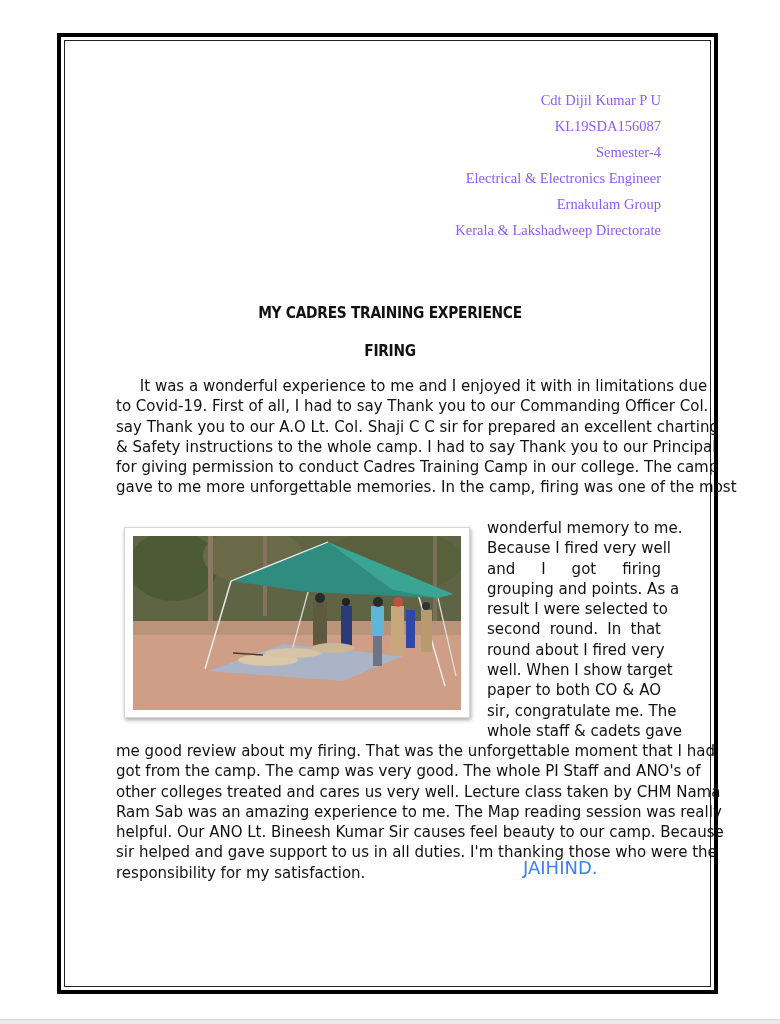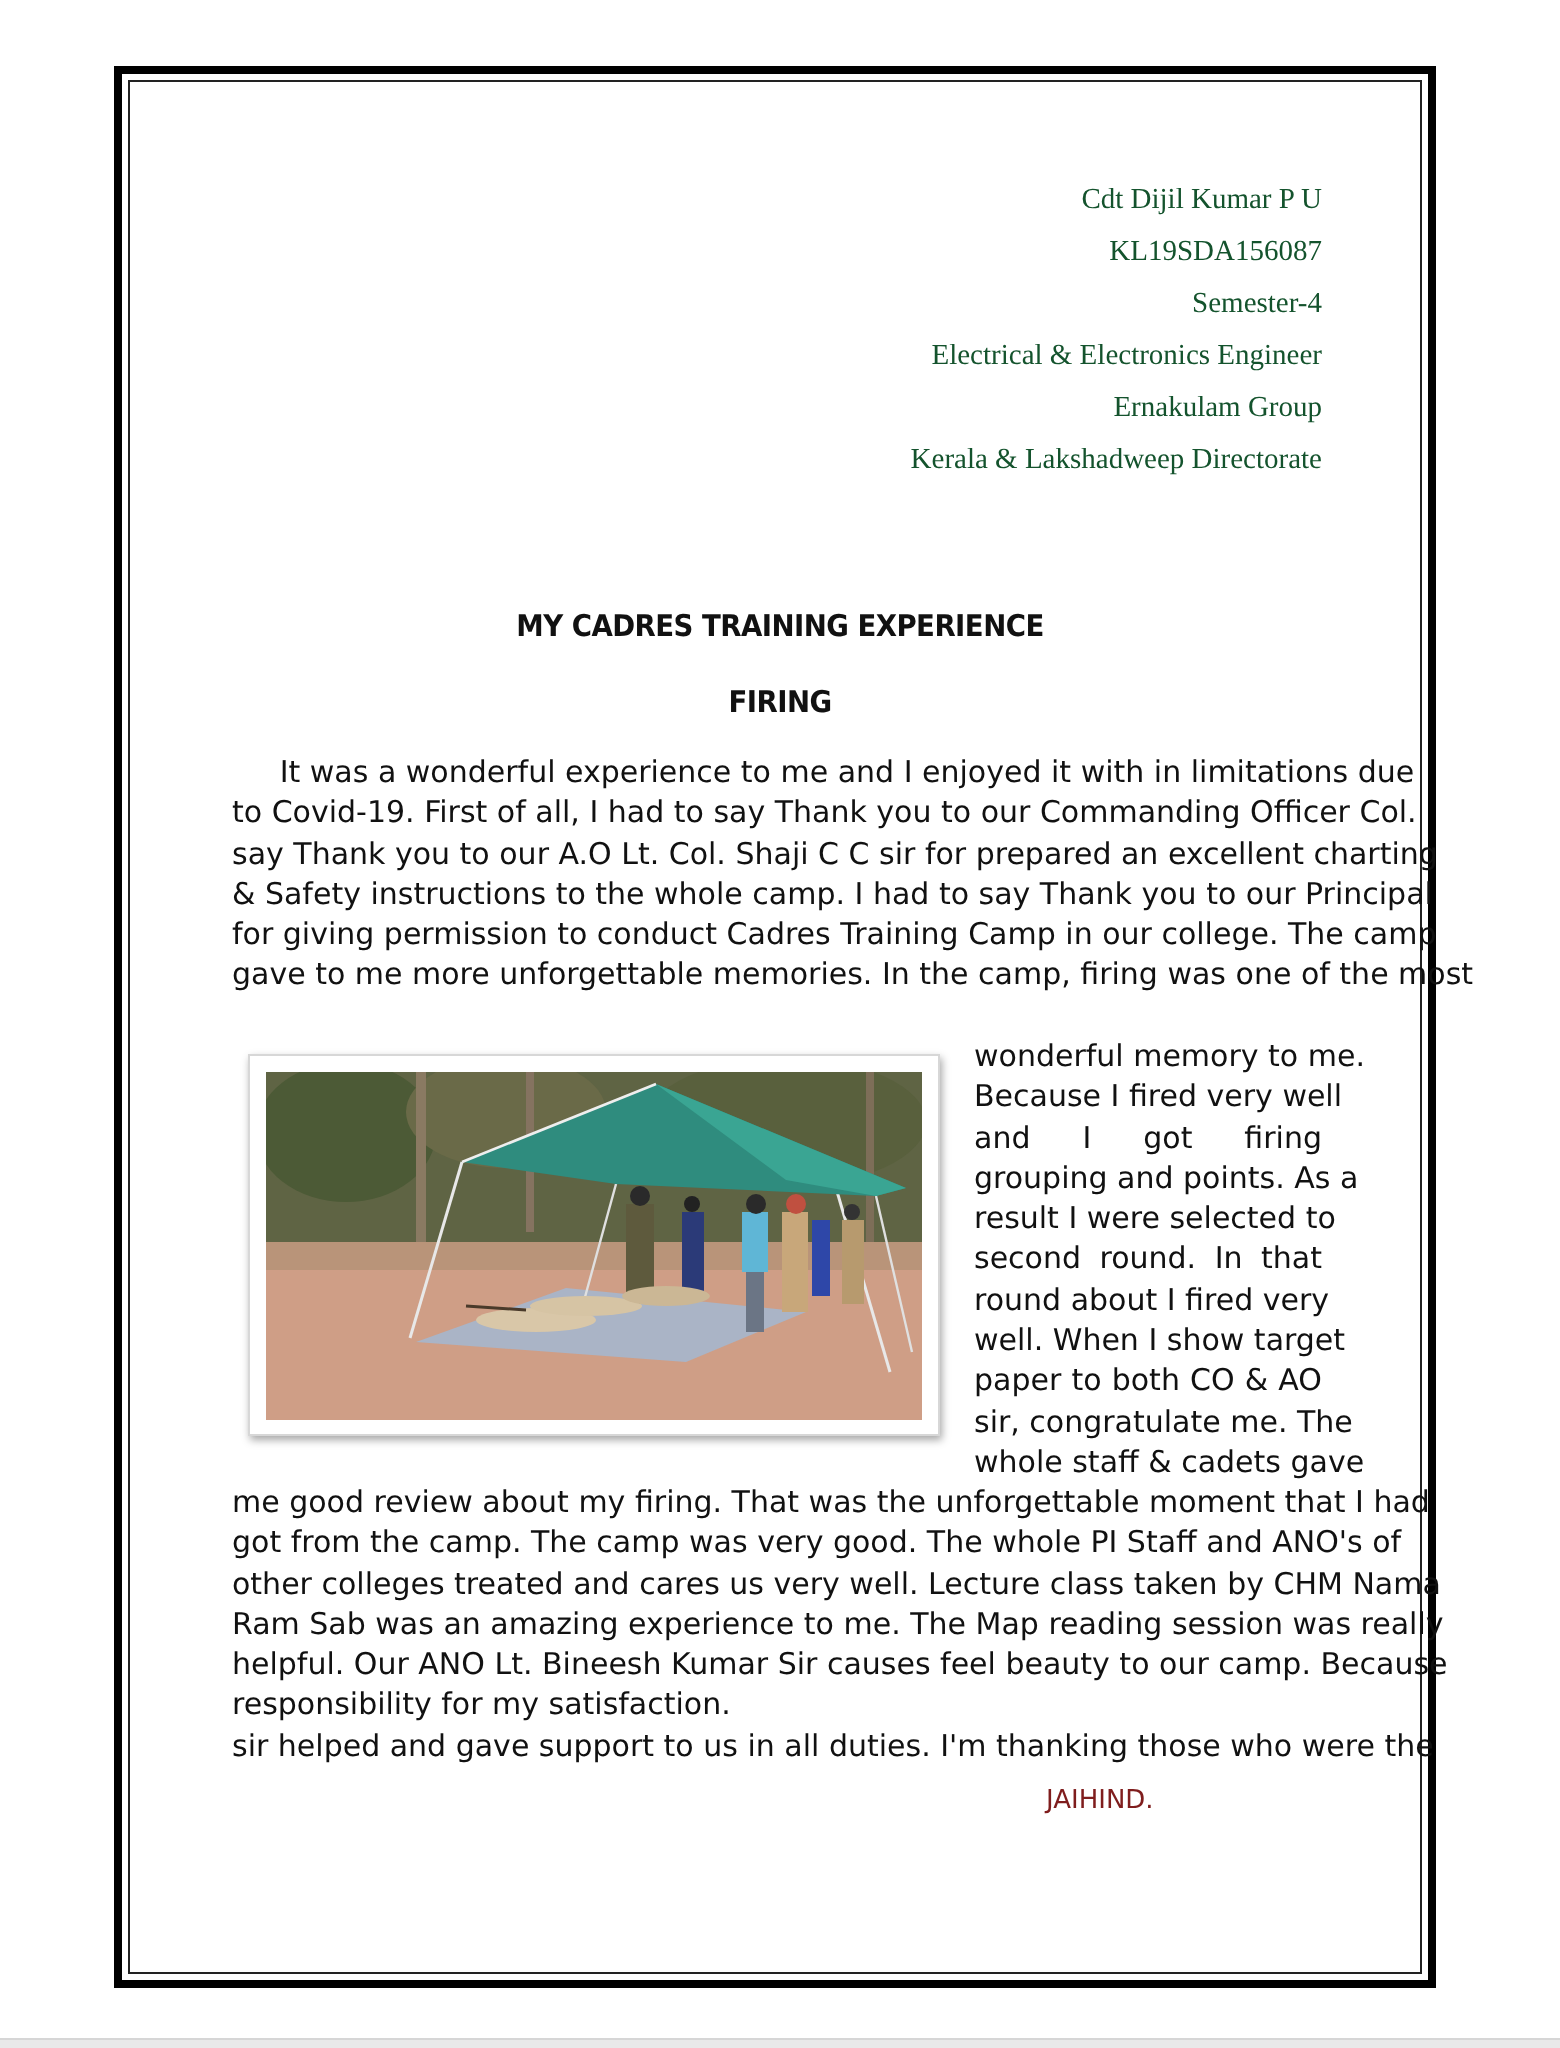--- a/index.html
+++ b/index.html
@@ -15,21 +15,21 @@
     .frame-outer {
       position: absolute; left: 57px; top: 33px; width: 653px; height: 953px;
       border: 4px solid #000;
     }
     .frame-inner {
       position: absolute; left: 3px; top: 3px; right: 3px; bottom: 3px;
       border: 1px solid #222;
     }
     .header {
       position: absolute; right: 119px; top: 89px; text-align: right;
-      font-family: "Liberation Serif", serif; font-size: 14.5px; color: #14532d;
+      font-family: "Liberation Serif", serif; font-size: 14.5px; color: #8b5cf6;
     }
     .header div { height: 26.1px; line-height: 22px; white-space: nowrap; }
     .header sup { font-size: 9px; line-height: 0; vertical-align: 5px; }
     .title {
       position: absolute; left: 0; width: 780px; text-align: center;
       font-family: "DejaVu Sans", sans-serif; font-weight: bold;
       font-size: 15px; color: #111; letter-spacing: -0.3px;
       transform: scaleX(0.92);
     }
     .title.main { top: 304px; }
@@ -47,22 +47,22 @@
       background: #fff; box-sizing: border-box;
       border: 1px solid #d7d7d7;
       box-shadow: 1px 2px 4px rgba(0,0,0,0.35);
     }
     .photo {
       position: absolute; left: 8px; top: 8px; width: 328px; height: 174px;
       overflow: hidden;
       background: linear-gradient(to bottom, #6b6a4a 0%, #5d6040 30%, #807257 50%, #b89077 56%, #cfa088 70%, #d6a890 100%);
     }
     .jaihind {
-      position: absolute; left: 523px; top: 893px;
-      font-family: "DejaVu Sans", sans-serif; font-size: 13px; color: #7f1d1d;
+      position: absolute; left: 523px; top: 857px;
+      font-family: "DejaVu Sans", sans-serif; font-size: 18px; color: #3b82f6;
     }
   </style>
 </head>
 <body>
 
 <div class="bottom-bar"></div>
 
 <div class="frame-outer">
   <div class="frame-inner"></div>
 </div>
@@ -148,17 +148,17 @@
     </svg>
   </div>
 </div>
 
 <div class="body-text full" style="top:741px;">
   <div class="line justify">me good review about my firing.  That was the unforgettable moment that I had</div>
   <div class="line justify">got from the camp.  The camp was very good.  The whole PI Staff and ANO's of</div>
   <div class="line justify">other colleges treated and cares us very well.  Lecture class taken by CHM Nama</div>
   <div class="line justify">Ram Sab was an amazing experience to me.  The Map reading session was really</div>
   <div class="line justify">helpful.  Our ANO Lt. Bineesh Kumar Sir causes feel beauty to our camp.  Because</div>
+  <div class="line justify">sir helped and gave support to us in all duties.  I'm thanking those who were the</div>
   <div class="line">responsibility for my satisfaction.</div>
-  <div class="line justify">sir helped and gave support to us in all duties.  I'm thanking those who were the</div>
 </div>
 
 <div class="jaihind">JAIHIND.</div>
 
 </body></html>

